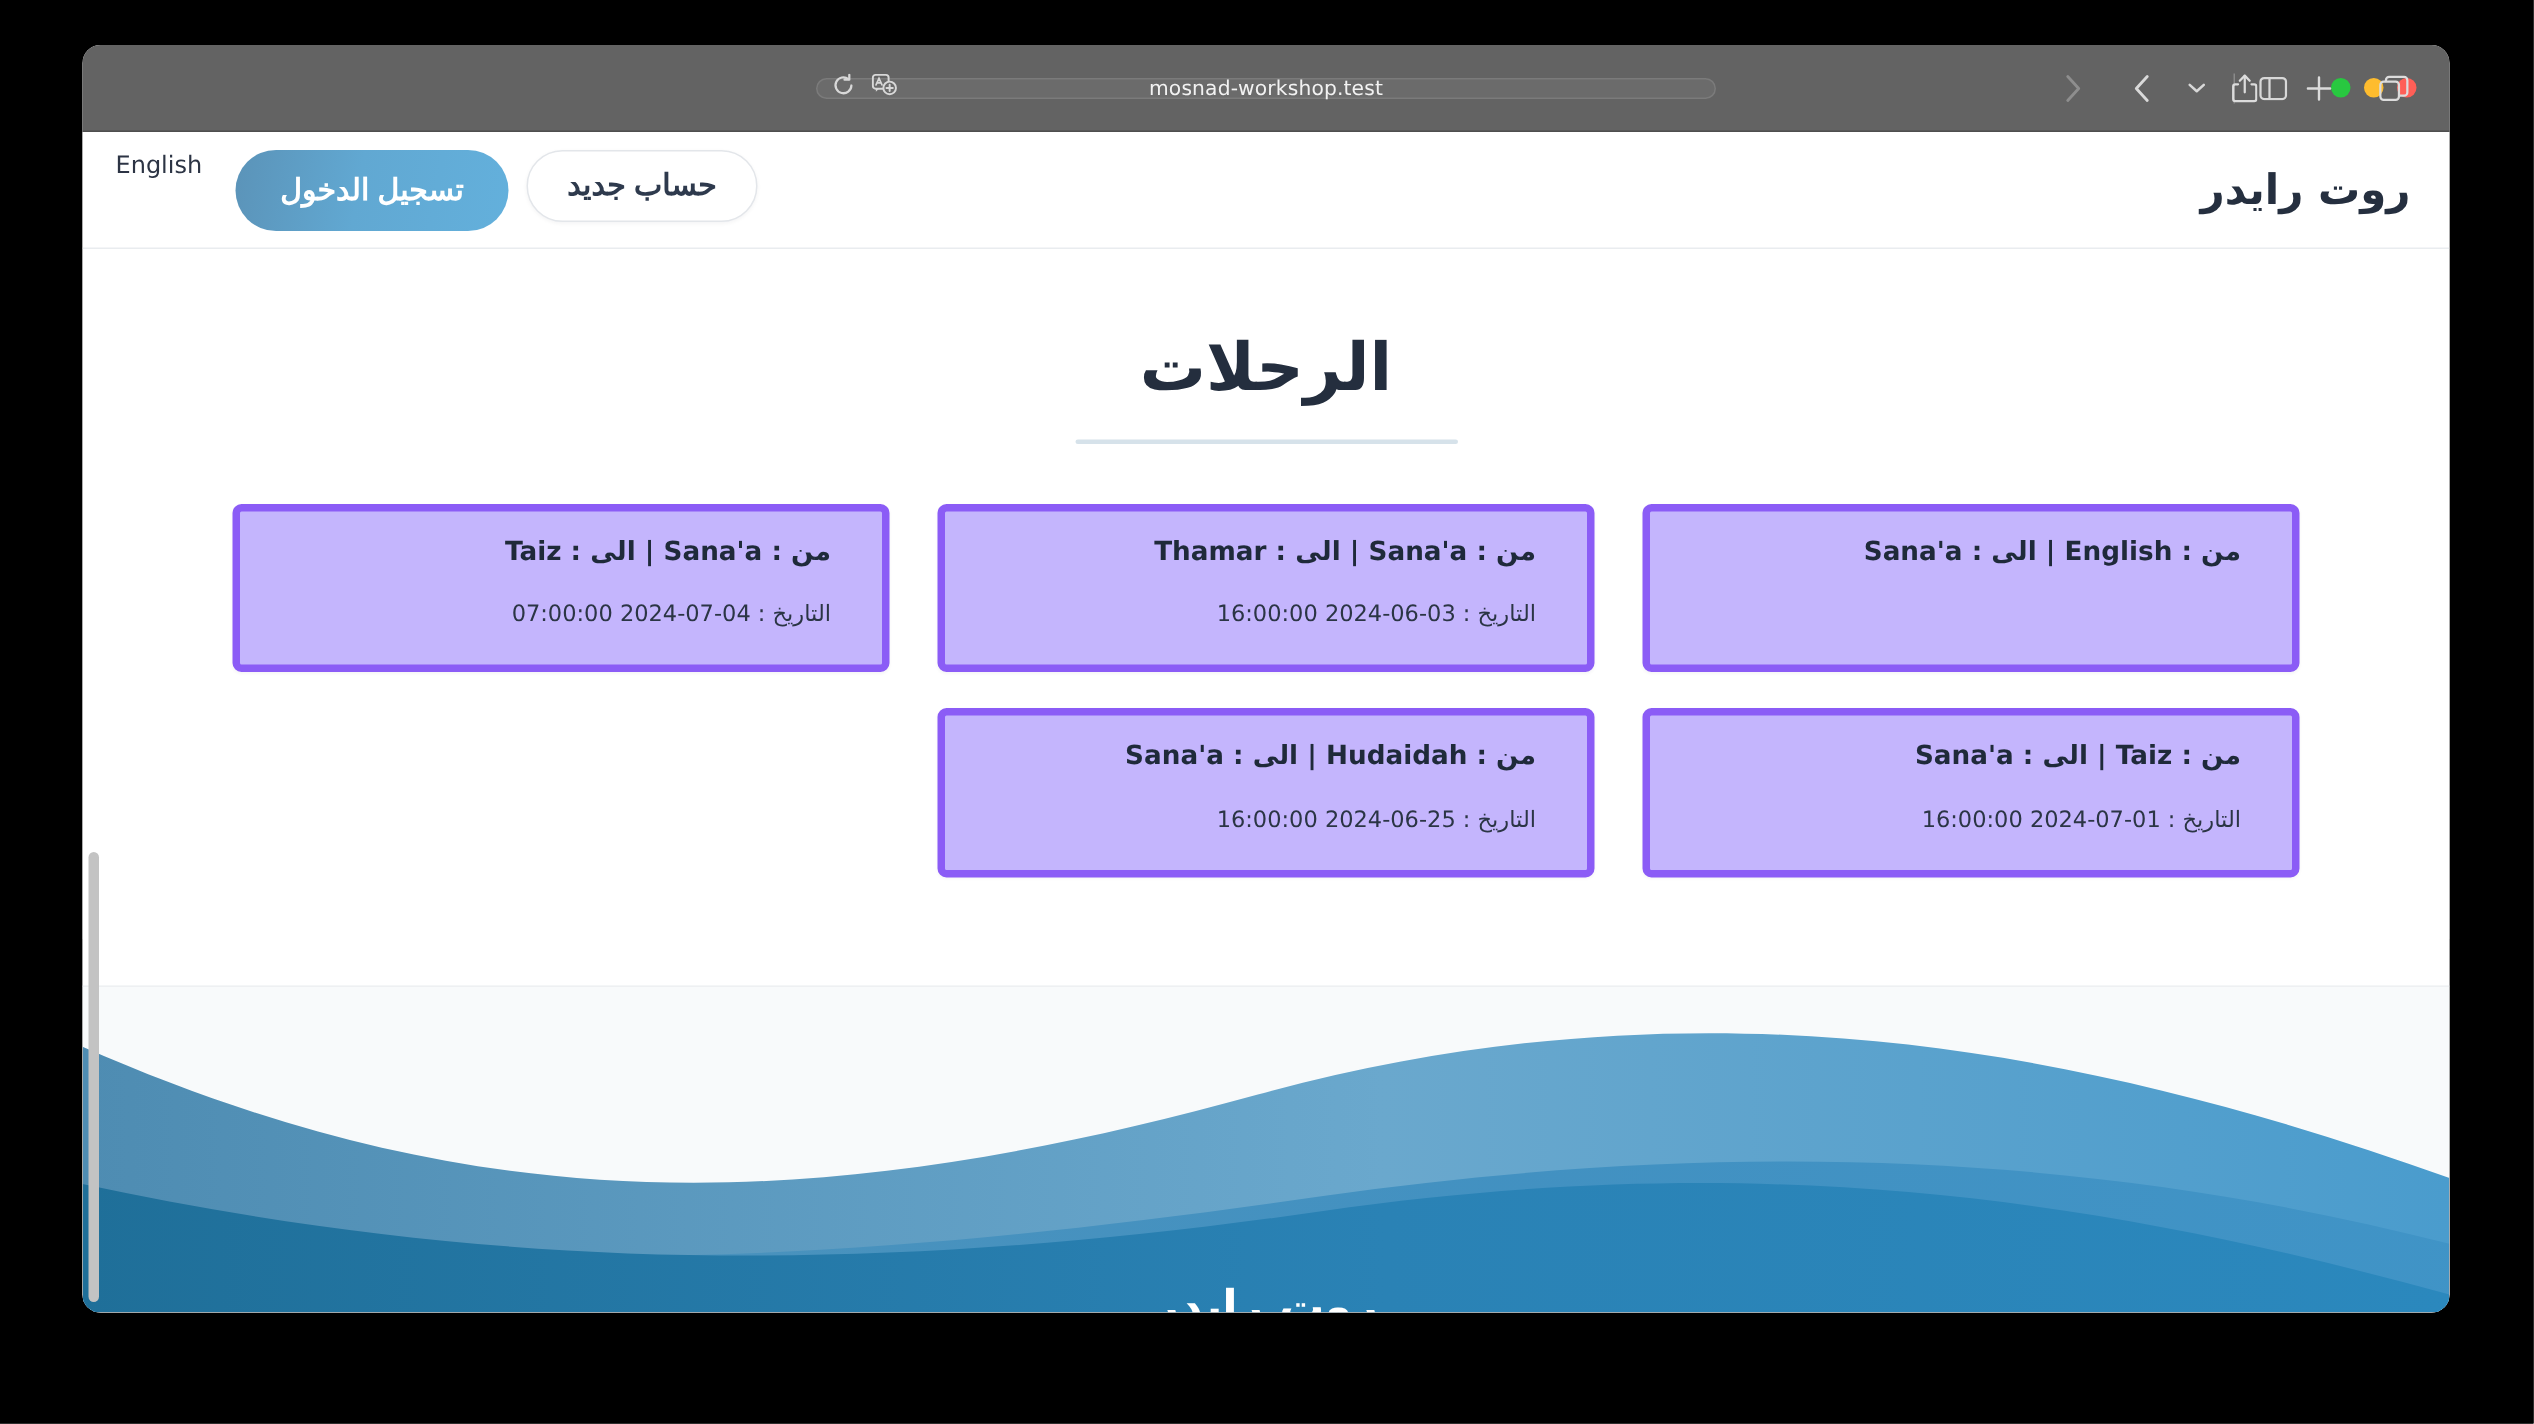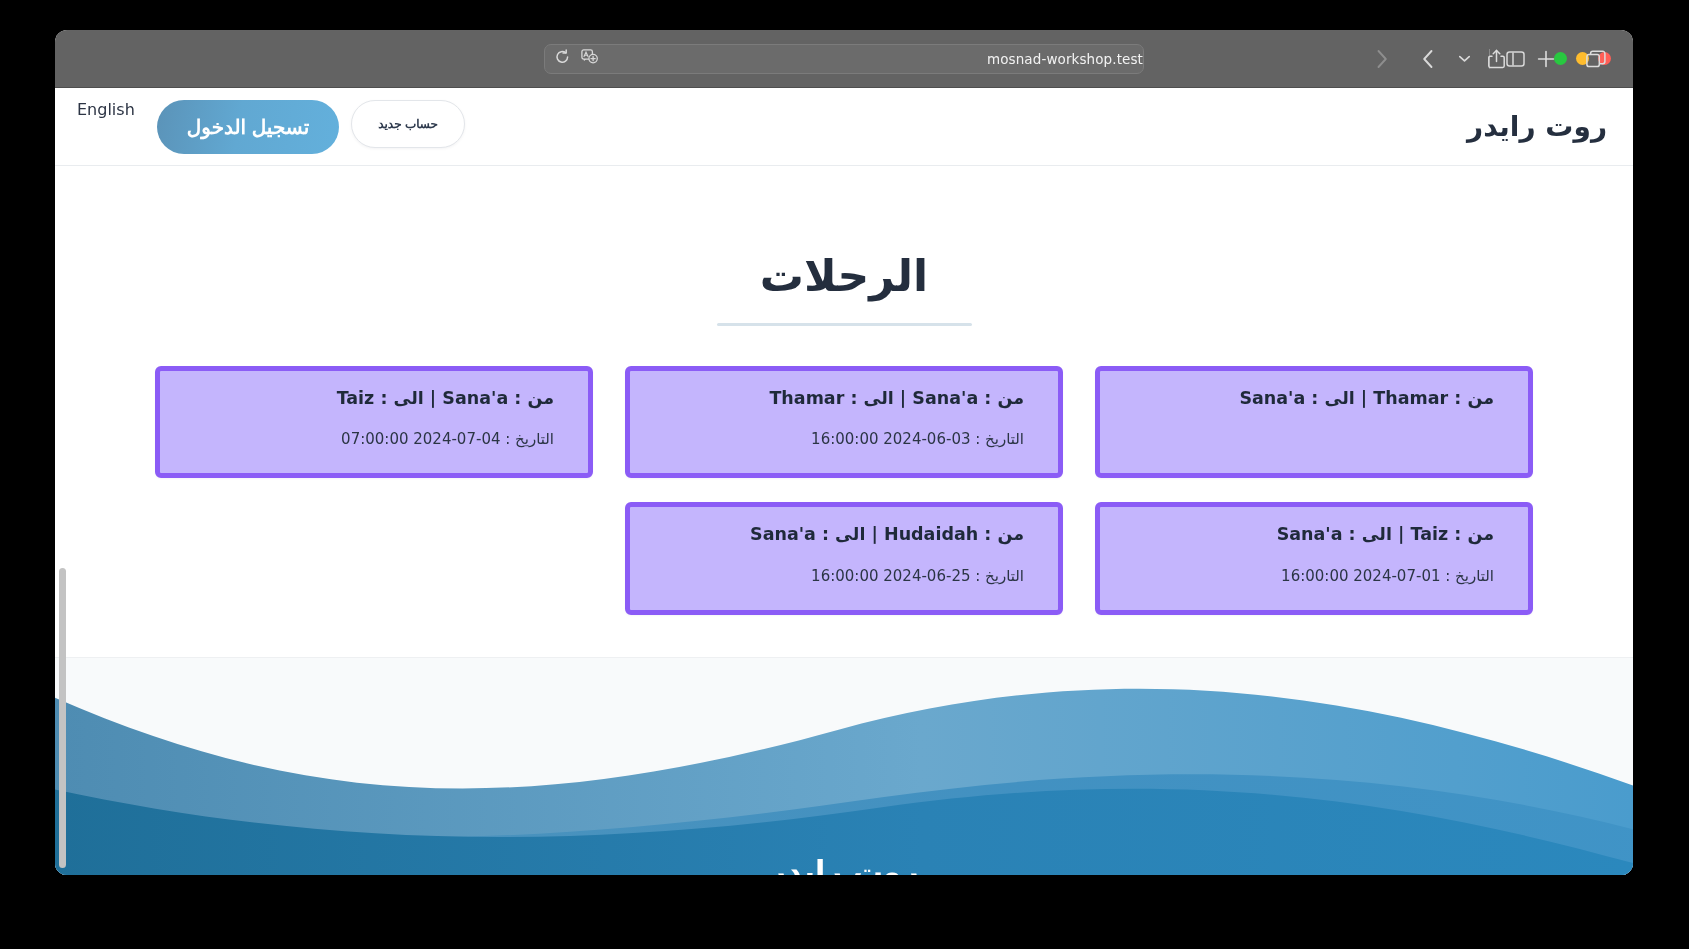--- a/index.html
+++ b/index.html
@@ -78,27 +78,27 @@
   
   .addressbar-wrap {
     position: absolute;
     left: 50%;
     top: 50%;
     transform: translate(-50%, -50%);
     width: 600px;
   }
   .addressbar {
     position: relative;
-    height: 30px;
+    height: 14px;
     border-radius: 7px;
     background: #6b6b6b;
     border: 1px solid #7b7b7b;
     display: flex;
     align-items: center;
-    justify-content: flex-start;
+    justify-content: center;
   }
   .addressbar .url {
     font-size: 13.5px;
     color: #f2f2f2;
     letter-spacing: 0.1px;
     direction: ltr;
   }
   .addr-icons {
     position: absolute;
     left: 10px;
@@ -159,21 +159,21 @@
   .btn-new-account {
     display: inline-flex;
     align-items: center;
     justify-content: center;
     height: 48px;
     padding: 0 26px;
     border-radius: 26px;
     background: #ffffff;
     border: 1px solid #e3e6ea;
     box-shadow: 0 1px 3px rgba(16,24,40,0.05);
-    font-size: 12px;
+    font-size: 20px;
     font-weight: 700;
     color: #2e3a4d;
     white-space: nowrap;
     cursor: pointer;
     margin-left: 12px;
   }
 
   .btn-login {
     display: inline-flex;
     align-items: center;
@@ -204,21 +204,20 @@
   .content {
     position: relative;
     background: #ffffff;
     padding-top: 52px;
     min-height: 460px;
   }
 
   .page-title-wrap {
     text-align: center;
     margin-bottom: 40px;
-    margin-top: 30px;
   }
   .page-title {
     display: inline-block;
     font-size: 44px;
     font-weight: 700;
     color: #242e3e;
     padding-bottom: 20px;
     line-height: 1.25;
   }
   .title-rule {
@@ -411,21 +410,21 @@
       <div class="content">
 
         <div class="page-title-wrap">
           <h1 class="page-title">الرحلات</h1>
           <div class="title-rule"></div>
         </div>
 
         <div class="trips-grid">
 
           <div class="trip-card">
-            <div class="trip-route">من : Thamar | الى : Sana'a</div>
+            <div class="trip-route">من : English | الى : Sana'a</div>
           </div>
           <div class="trip-card">
             <div class="trip-route">من : Sana'a | الى : Thamar</div>
             <div class="trip-date">التاريخ : 03-06-2024 16:00:00</div>
           </div>
 
           <div class="trip-card">
             <div class="trip-route">من : Sana'a | الى : Taiz</div>
             <div class="trip-date">التاريخ : 04-07-2024 07:00:00</div>
           </div>

